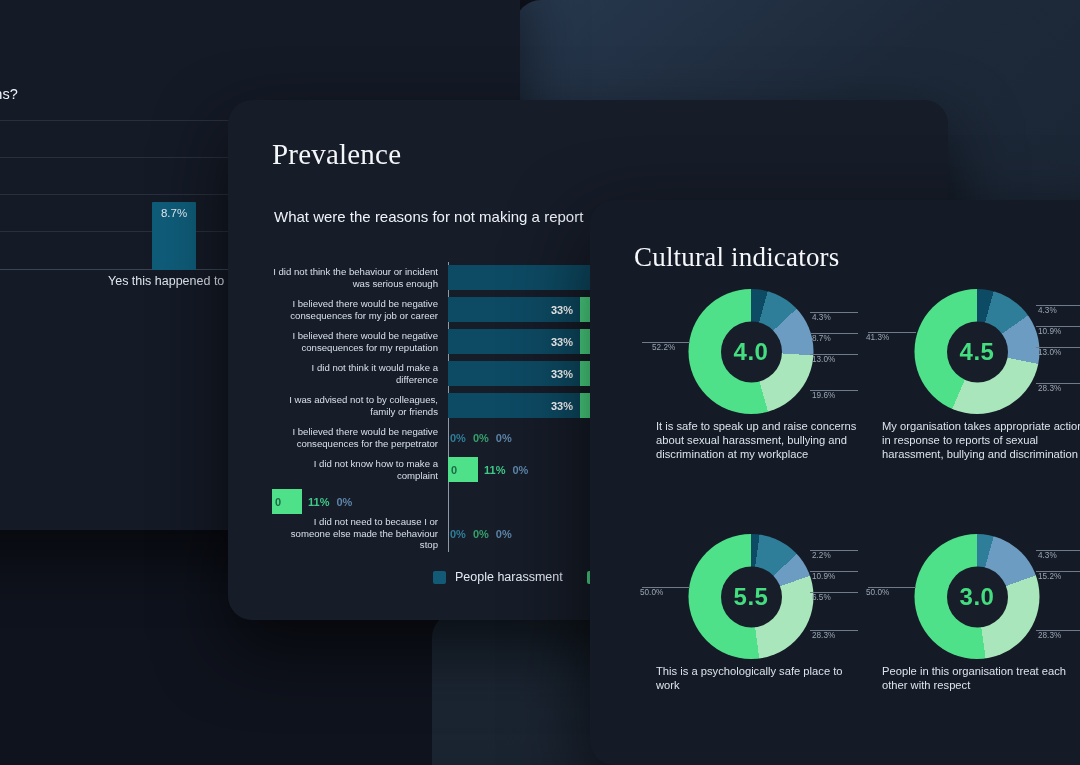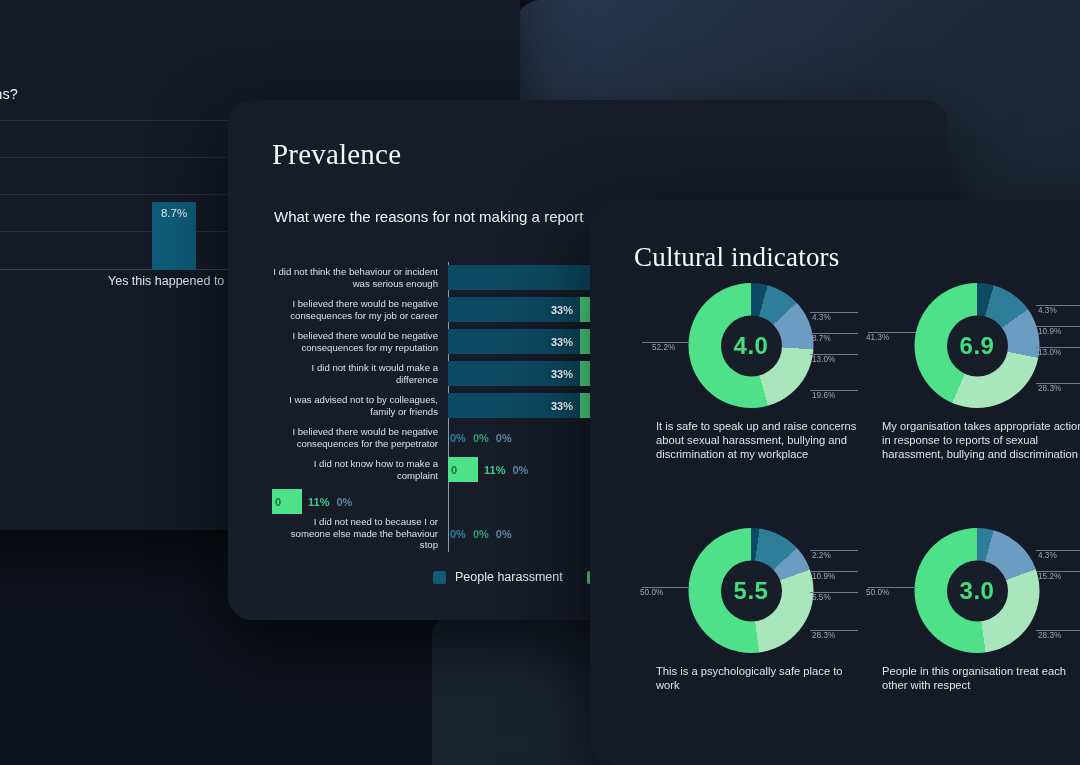--- a/index.html
+++ b/index.html
@@ -97,21 +97,21 @@
     box-shadow: 0 30px 80px rgba(0,0,0,.66);
   }
   #panel-cultural .card-title {
     position:absolute; left:44px; top:42px;
     font-family:"Liberation Serif", serif; font-size:27px; color:#f6f8fb; letter-spacing:.2px;
   }
   .donut-grid { position:absolute; left:30px; top:80px; width:520px; }
   .donut-cell { position:absolute; width:226px; }
   .donut-wrap { position:relative; width:226px; height:135px; }
   .donut {
-    position:absolute; left:50%; top:3px; transform:translateX(-50%);
+    position:absolute; left:50%; top:9px; transform:translateX(-50%);
     width:125px; height:125px; border-radius:50%;text-align:center;
   }
   .donut .hole {
     position:absolute; left:50%; top:50%; transform:translate(-50%,-50%);
     width:61px; height:61px; border-radius:50%; background:#171d29;
     display:flex; align-items:center; justify-content:center;
   }
   .donut .hole span { font-size:24px; font-weight:bold; color:#44dd7f; letter-spacing:.5px;}
   .d-callout { position:absolute; font-size:8.2px; color:#9aa5b4; white-space:nowrap; }
   .d-line { position:absolute; height:1px; background:#6f7a8a; }
@@ -283,21 +283,21 @@
           <div class="d-line" style="left:172px; top:110px; width:48px;"></div>
           <div class="d-callout" style="left:174px; top:111px;">19.6%</div>
         </div>
         <div class="d-caption" style="margin-left:18px">It is safe to speak up and raise concerns about sexual harassment, bullying and discrimination at my workplace</div>
       </div>
 
       <div class="donut-cell" style="left:244px; top:0">
         <div class="donut-wrap">
           <div class="donut" style="background:conic-gradient(#0d4a63 0 4.3%, #2e7e99 4.3% 15.2%, #6d9cc2 15.2% 28.2%, #a9e6bc 28.2% 56.5%, #4fe08a 56.5% 100%);">
             <div class="hole">
-              <span>6.9</span>
+              <span>4.5</span>
             </div>
           </div>
           <div class="d-line" style="left:4px; top:52px; width:48px;"></div>
           <div class="d-callout" style="left:2px; top:53px;">41.3%</div>
           <div class="d-line" style="left:172px; top:25px; width:48px;"></div>
           <div class="d-callout" style="left:174px; top:26px;">4.3%</div>
           <div class="d-line" style="left:172px; top:46px; width:48px;"></div>
           <div class="d-callout" style="left:174px; top:47px;">10.9%</div>
           <div class="d-line" style="left:172px; top:67px; width:48px;"></div>
           <div class="d-callout" style="left:174px; top:68px;">13.0%</div>

